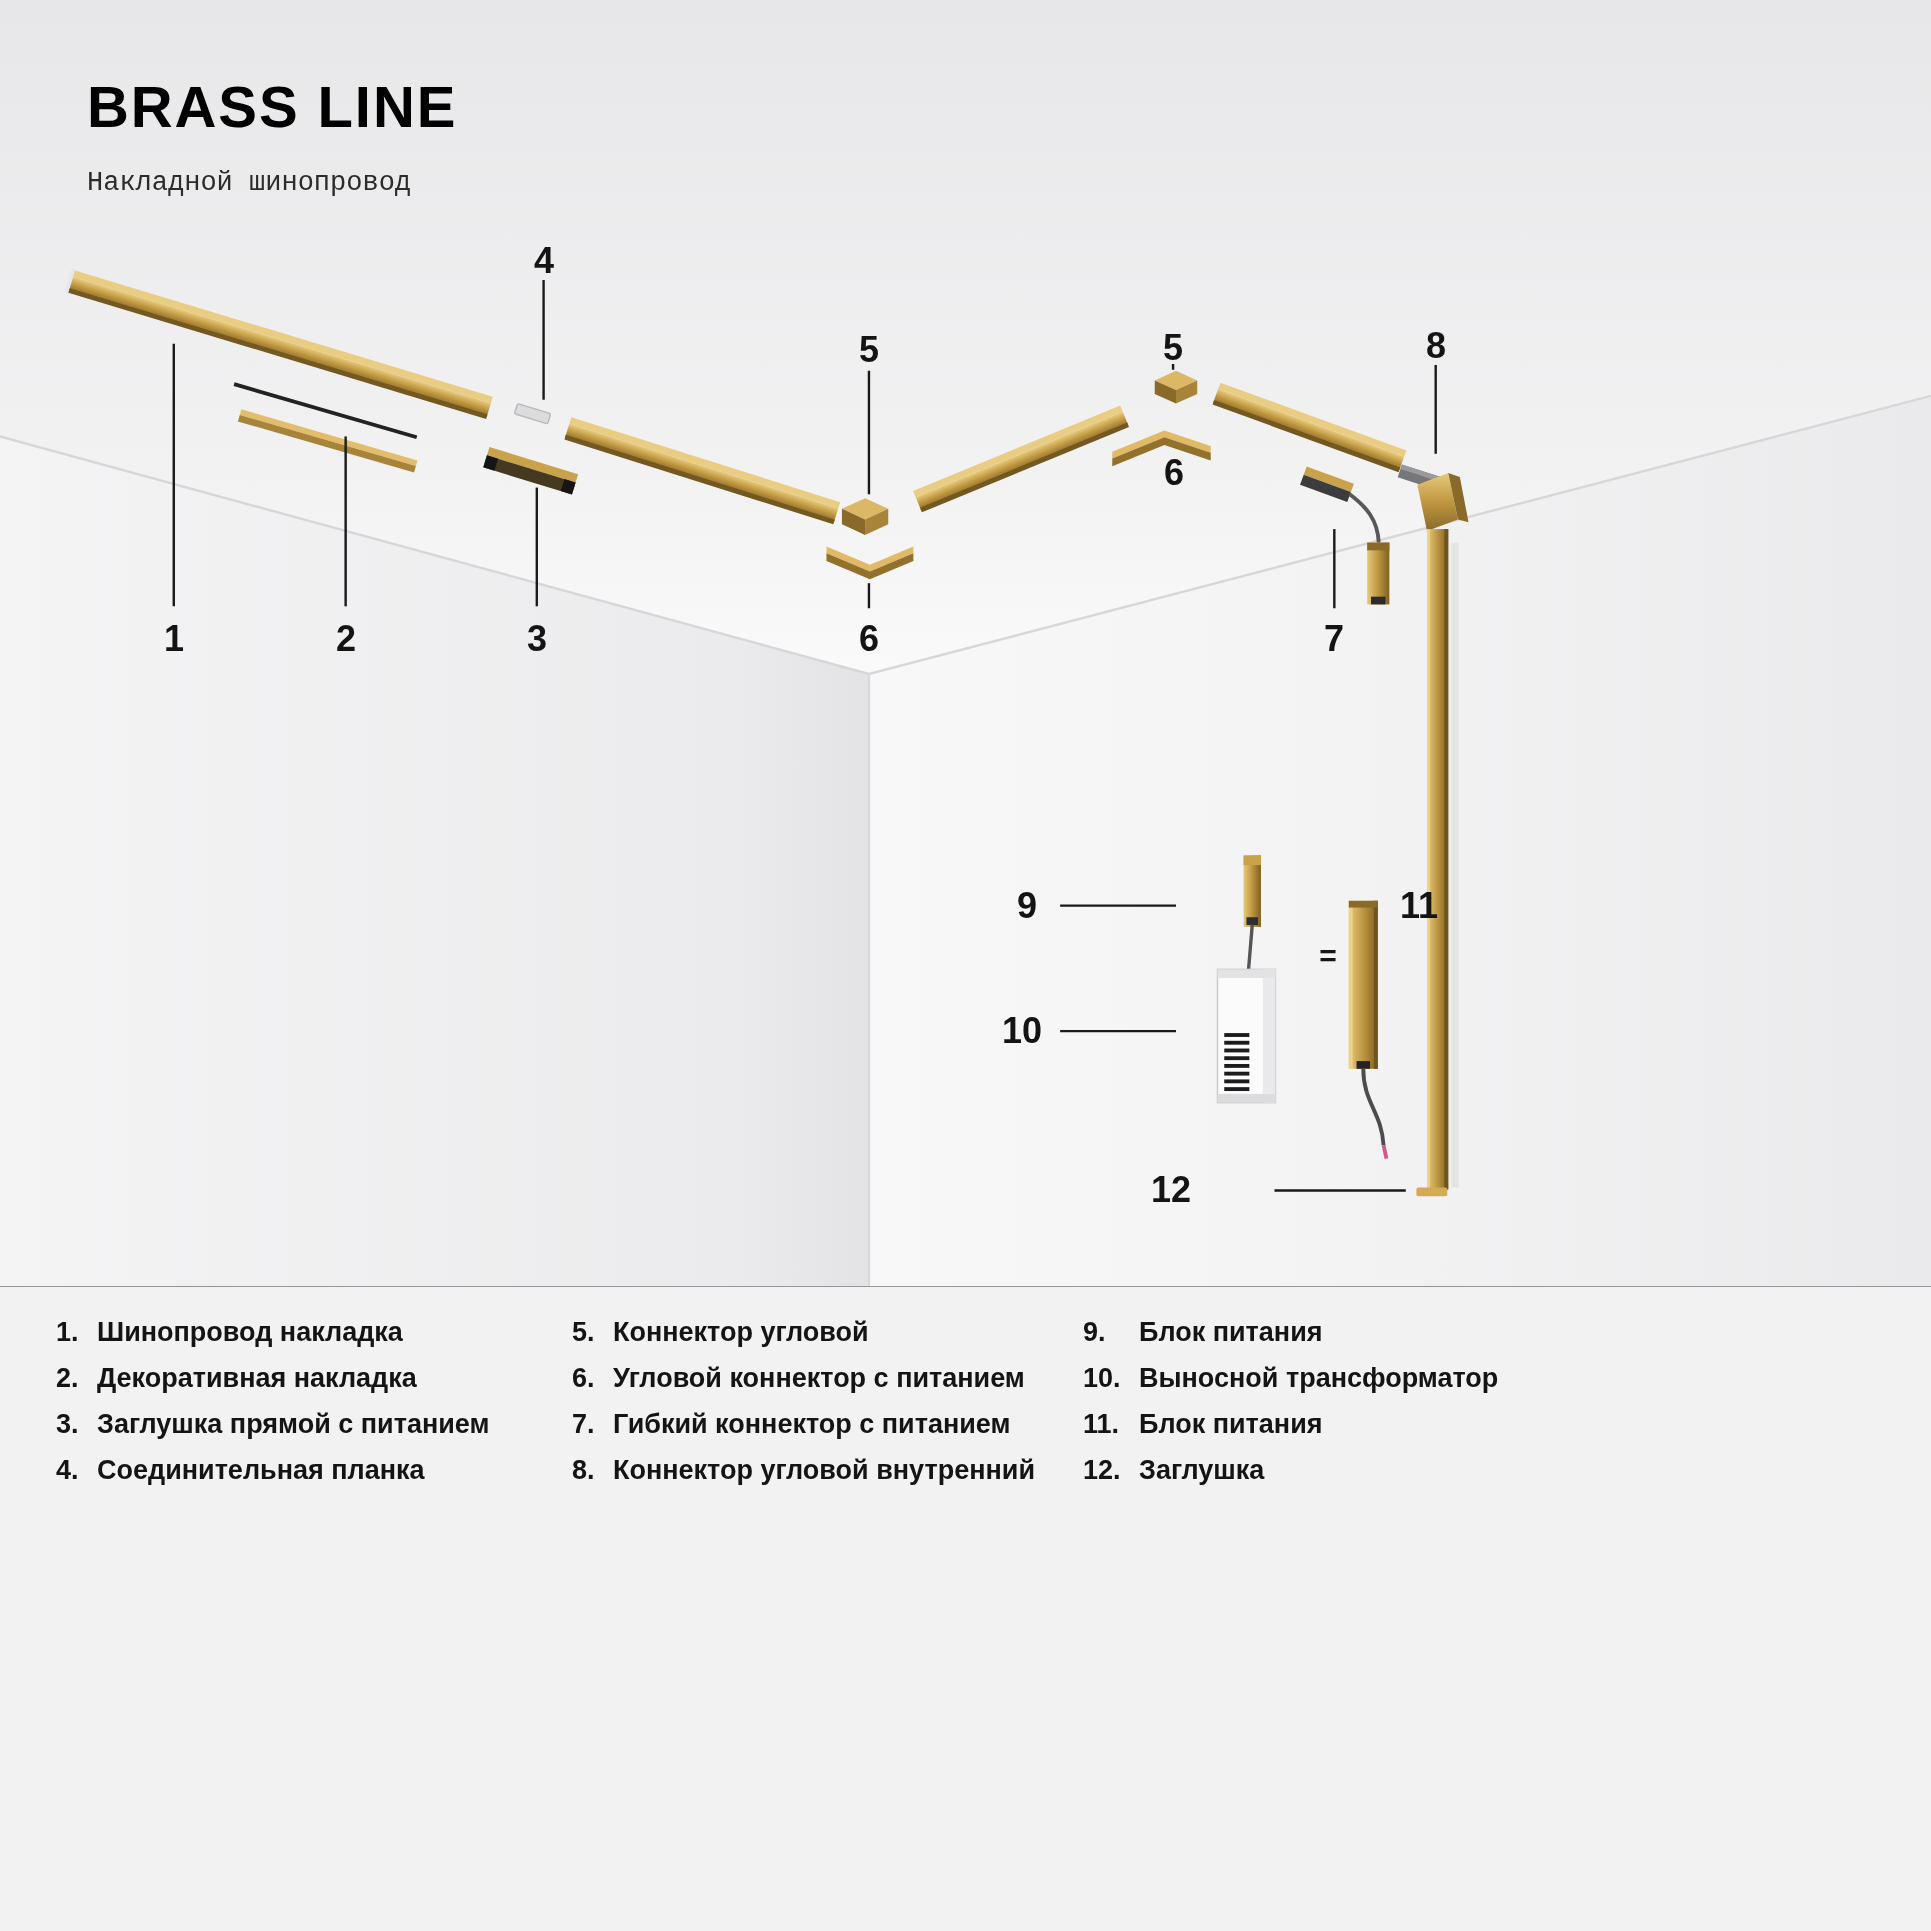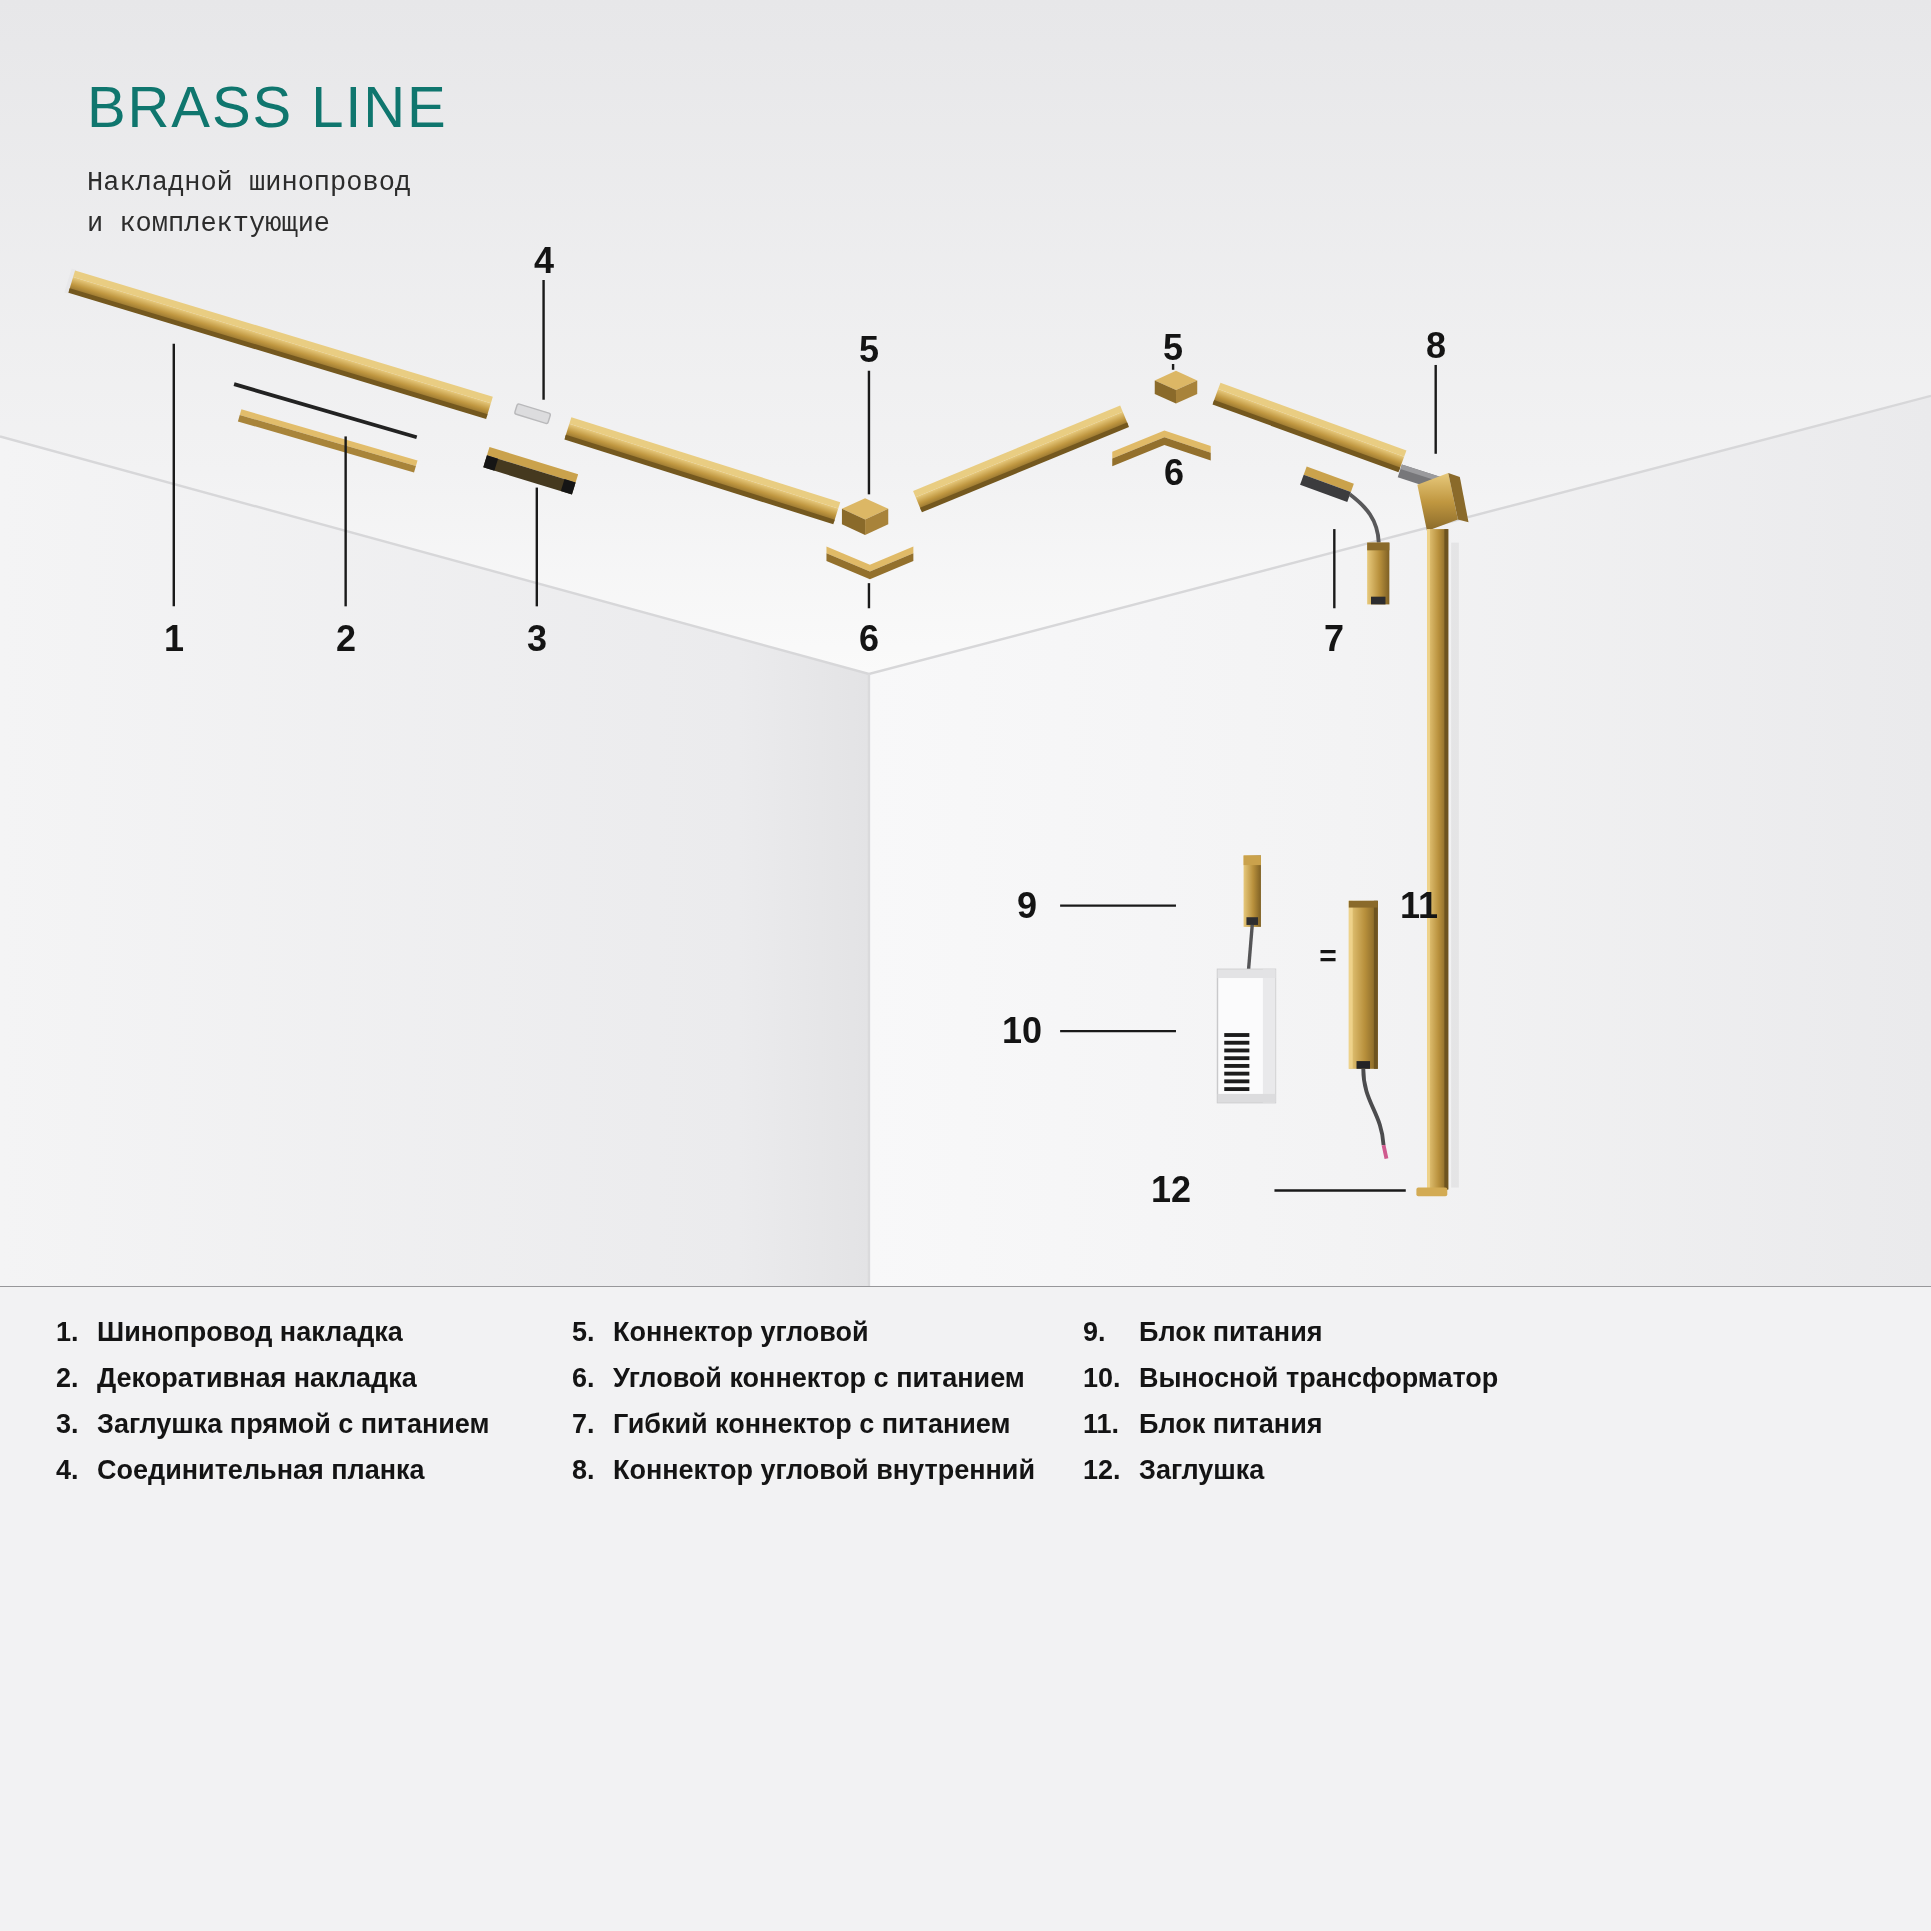--- a/index.html
+++ b/index.html
@@ -1,21 +1,21 @@
 <!DOCTYPE html>
 <html><head>
 <meta charset="utf-8">
 <style>
   * { margin:0; padding:0; box-sizing:border-box; }
   html,body { width:1931px; height:1931px; }
   body { font-family:"Liberation Sans", sans-serif; background:#f0f0f1; }
   .page { position:relative; width:1931px; height:1931px; overflow:hidden; }
   .scene { position:absolute; left:0; top:0; }
   .header { position:absolute; left:87px; top:73px; z-index:5; }
-  .title { font-size:58px; font-weight:400; letter-spacing:1.9px; color:#0f766e; }
+  .title { font-size:58px; font-weight:700; letter-spacing:1.9px; color:#000000; }
   .subtitle { margin-top:23px; font-size:27px; line-height:1.5; color:#2c2c2c; font-weight:400;font-family:Liberation Mono, monospace; }
   .callout { position:absolute; transform:translate(-50%,-50%); font-size:36px; font-weight:700; color:#141414; z-index:4; }
   .equals { position:absolute; transform:translate(-50%,-50%); font-size:30px; font-weight:700; color:#141414; z-index:4; }
   .legend { position:absolute; left:0; top:1286px; width:1931px; height:645px; border-top:1.9px solid #97979a; z-index:5; }
   .legend-col { position:absolute; top:22px; }
   .legend-col.c1 { left:56px; }
   .legend-col.c2 { left:572px; }
   .legend-col.c3 { left:1083px; }
   .legend-row { display:flex; height:46px; align-items:center; font-size:27px; font-weight:700; color:#141414; }
   .lnum { width:41px; flex:none; }
@@ -205,21 +205,20 @@
       <line x1="1098" y1="938" x2="1218" y2="938"></line>
       <line x1="1098" y1="1068" x2="1218" y2="1068"></line>
       <line x1="1320" y1="1233" x2="1456" y2="1233"></line>
     </g>
   </svg>
 
   <header class="header">
     <div class="title">BRASS LINE</div>
     <div class="subtitle">
       <div>Накладной шинопровод</div>
-      <div>и комплектующие</div>
     </div>
   </header>
 
   <div class="callout" style="left:174px;top:639px">1</div>
   <div class="callout" style="left:346px;top:639px">2</div>
   <div class="callout" style="left:537px;top:639px">3</div>
   <div class="callout" style="left:544px;top:261px">4</div>
   <div class="callout" style="left:869px;top:350px">5</div>
   <div class="callout" style="left:869px;top:639px">6</div>
   <div class="callout" style="left:1173px;top:348px">5</div>

